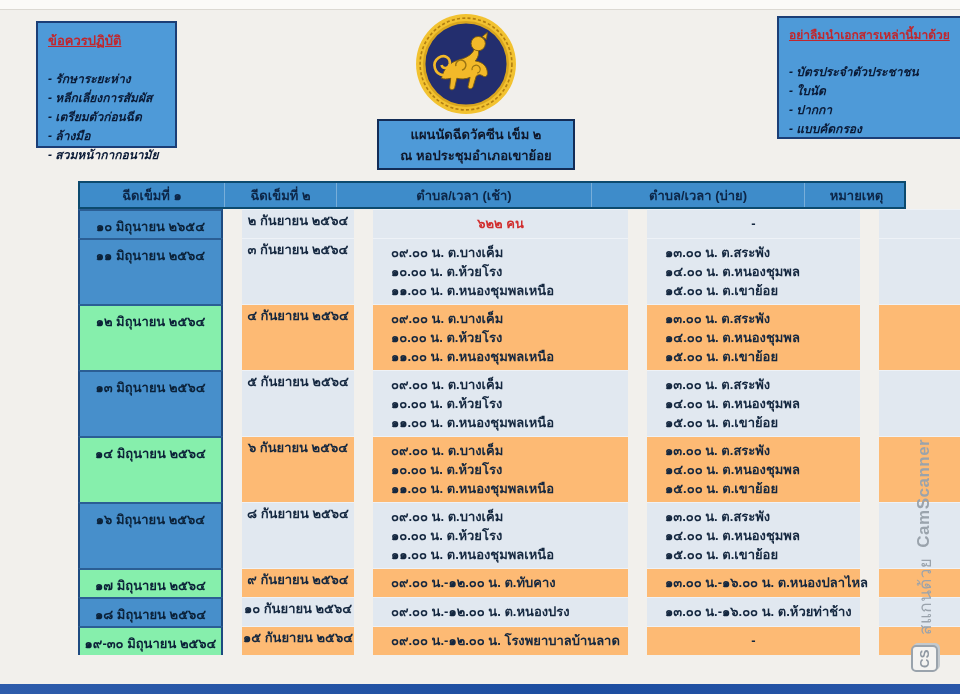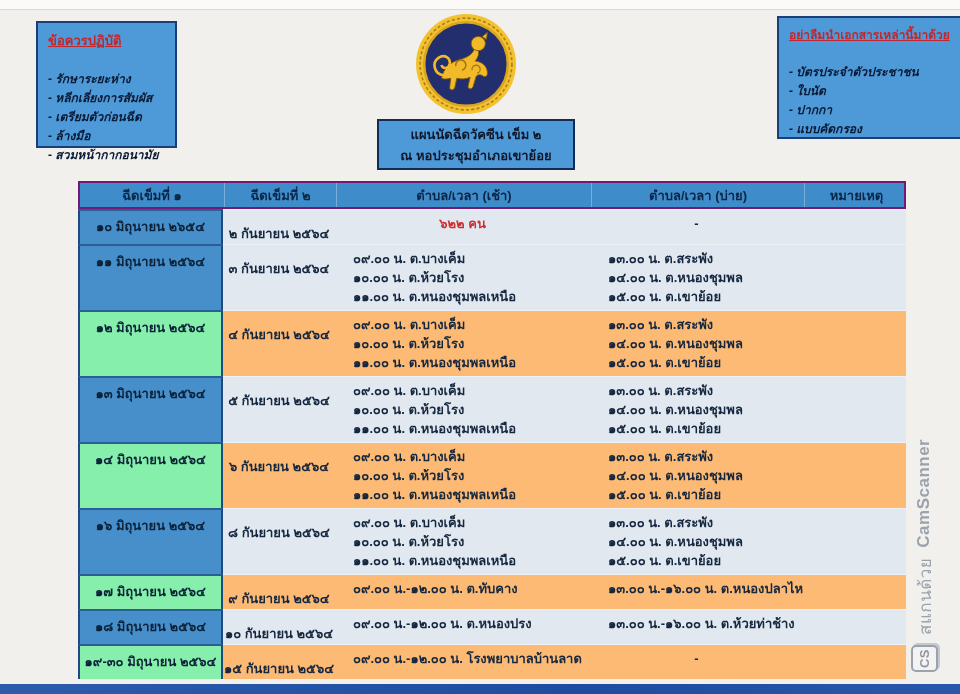--- a/index.html
+++ b/index.html
@@ -16,32 +16,32 @@
   .box-item{color:#0a1a36;font-weight:bold;font-size:12px;line-height:19px;white-space:nowrap;font-style:italic;}
 
   
   .seal{position:absolute;left:415px;top:13px;width:102px;height:102px;}
   .title-box{position:absolute;left:377px;top:119px;width:198px;height:51px;background:#4e9ad8;
              border:2px solid #132c56;box-sizing:border-box;display:flex;flex-direction:column;
              justify-content:center;text-align:center;font-weight:bold;font-size:13px;color:#0f172a;line-height:21px;}
 
   
   .table{position:absolute;left:78px;top:181px;width:828px;}
-  .thead{display:grid;grid-template-columns:145px 112px 255px 213px 103px;border:2px solid #701a75;box-sizing:border-box;background:#3e8cca;}
+  .thead{display:grid;grid-template-columns:145px 112px 255px 213px 103px;border:2px solid #0c4a6e;box-sizing:border-box;background:#3e8cca;}
   .th{color:#0c2546;font-weight:bold;font-size:13px;height:24px;display:flex;align-items:center;justify-content:center;border-right:1px solid #78aed9;}
   .th:last-child{border-right:none;}
-  .tr{display:grid;grid-template-columns:145px 112px 255px 213px 103px;min-height:29px;}
+  .tr{display:grid;grid-template-columns:145px 112px 255px 213px 103px;min-height:29px;gap:19px;}
   .td{box-sizing:border-box;}
   .c1{background:#478fcb;border-left:2px solid #1e4a80;border-right:2px solid #1e4a80;border-top:2px solid #2b5e94;
       color:#0b2138;font-weight:bold;font-size:13px;display:flex;justify-content:center;padding-top:5px;white-space:nowrap;}
   .tr.medium .c1{background:#86efac;}
   .c2,.c3,.c4,.c5{font-size:13px;font-weight:600;color:#14273f;border-top:1px solid #eef2f7;}
   .tr.light .c2,.tr.light .c3,.tr.light .c4,.tr.light .c5{background:#e1e8f0;}
   .tr.medium .c2,.tr.medium .c3,.tr.medium .c4,.tr.medium .c5{background:#fdba74;}
-  .c2{text-align:center;padding-top:13px;white-space:nowrap;}
+  .c2{text-align:center;padding-top:0;white-space:nowrap;}
   .c3,.c4{padding:4px 0 4px 18px;}
   .c3.center,.c4.center{padding-left:0;text-align:center;}
   .line{line-height:19px;white-space:nowrap;}
   .red{color:#d12f2f;}
 
   
   .watermark{position:absolute;left:906px;top:672px;width:300px;height:36px;transform:rotate(-90deg);
              transform-origin:0 0;display:flex;align-items:center;gap:10px;color:#9aa3ac;font-size:17px;letter-spacing:.5px;}
   .cs-logo{width:23px;height:23px;border:2px solid #9aa3ac;border-radius:5px;display:flex;align-items:center;
            justify-content:center;font-weight:bold;font-size:13px;color:#8f98a2;box-shadow:2px 2px 0 #c3c9ce;background:#f4f3f1;}

